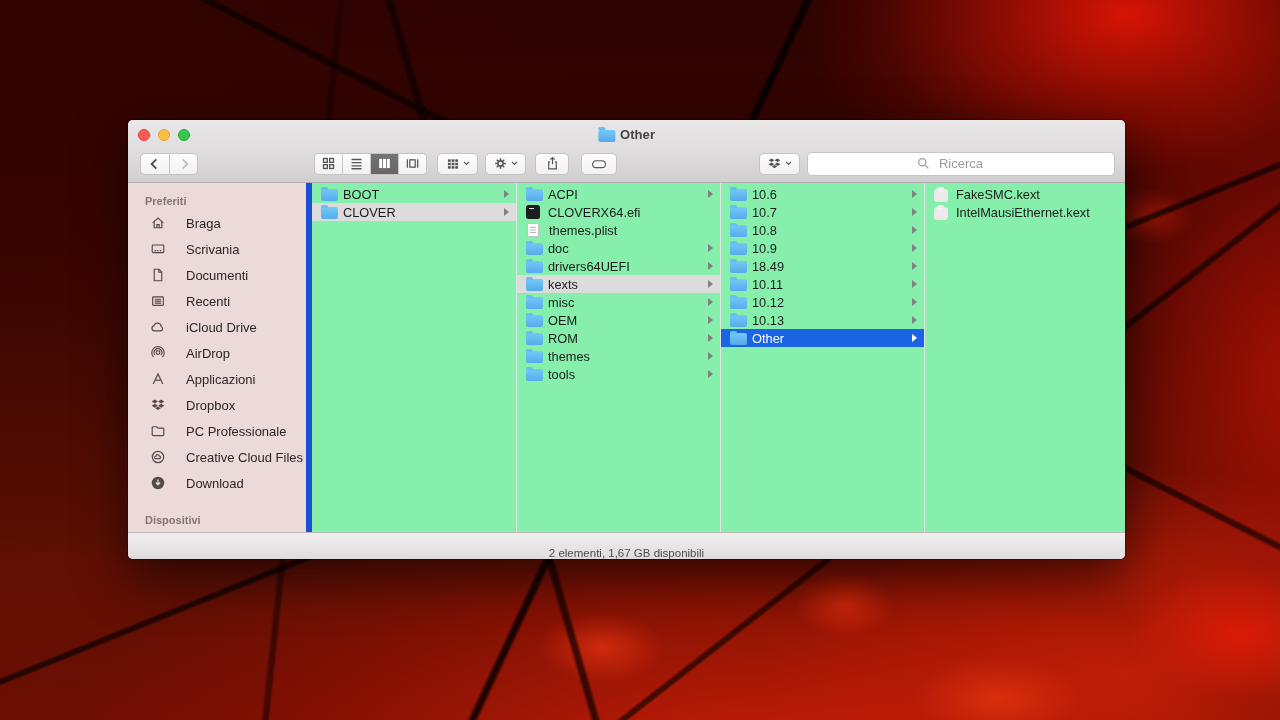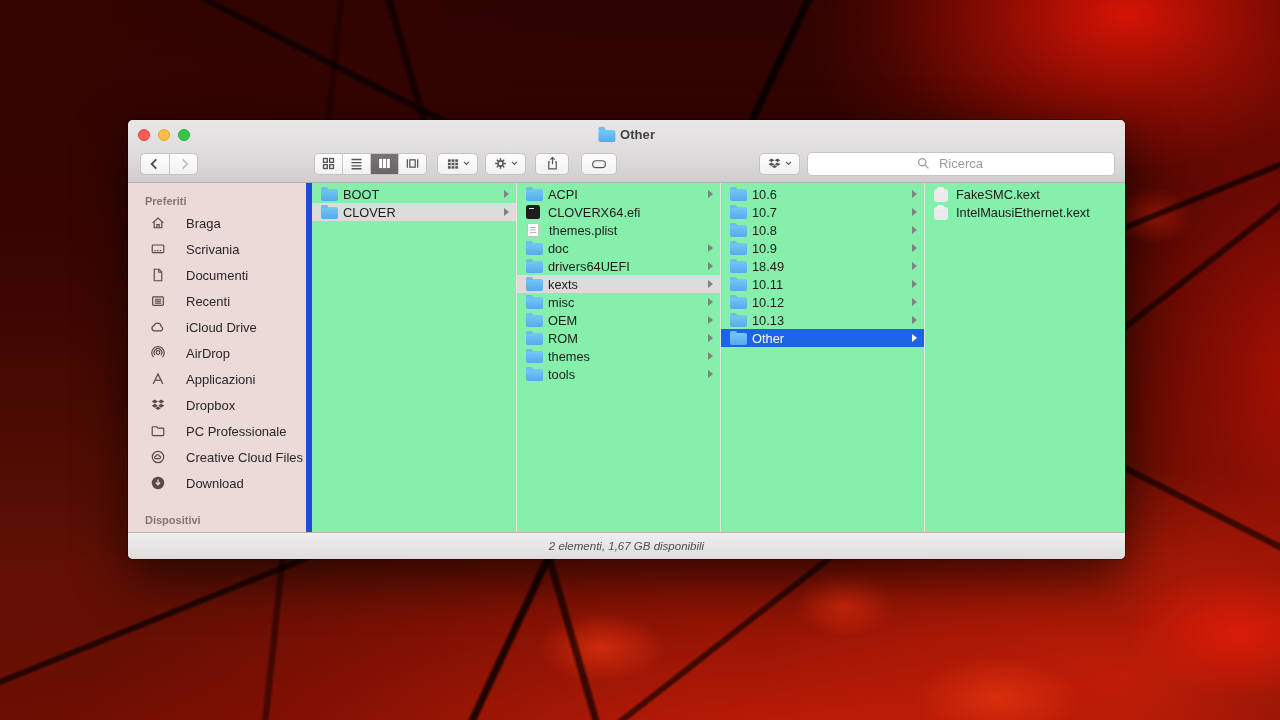--- a/index.html
+++ b/index.html
@@ -90,21 +90,21 @@
   .col:last-child{flex:1;border-right:none;}
   .row{height:18px;display:flex;align-items:center;padding:0 5px 0 9px;font-size:12.8px;color:#1c1c1c;}
   .row .name{margin-left:5px;flex:1;white-space:nowrap;overflow:hidden;}
   .row.selgray{background:#dcdcdc;justify-content:space-between;}
   .row.selblue{background:#1b65e4;color:#fff;}
   .arrow{width:0;height:0;border-left:5px solid #818181;border-top:4px solid transparent;
     border-bottom:4px solid transparent;flex:none;margin-right:2px;}
   .row.selblue .arrow{border-left-color:#fff;}
   
   .statusbar{height:26px;flex:none;border-top:1px solid #b9b7b6;
-    background:linear-gradient(180deg,#f0eeee,#dedcdc);display:flex;align-items:center;justify-content:center;font-style:italic;}
+    background:linear-gradient(180deg,#f0eeee,#dedcdc);display:flex;align-items:flex-end;justify-content:center;}
   .statustext{font-size:11.5px;color:#4d4d4d;}
   svg{display:block;}
 </style>
 </head>
 <body>
 
 <div class="desktop">
   <div class="wall-base"></div>
   <div class="wall-blotch"></div>
   <div class="wall-cracks"></div>

